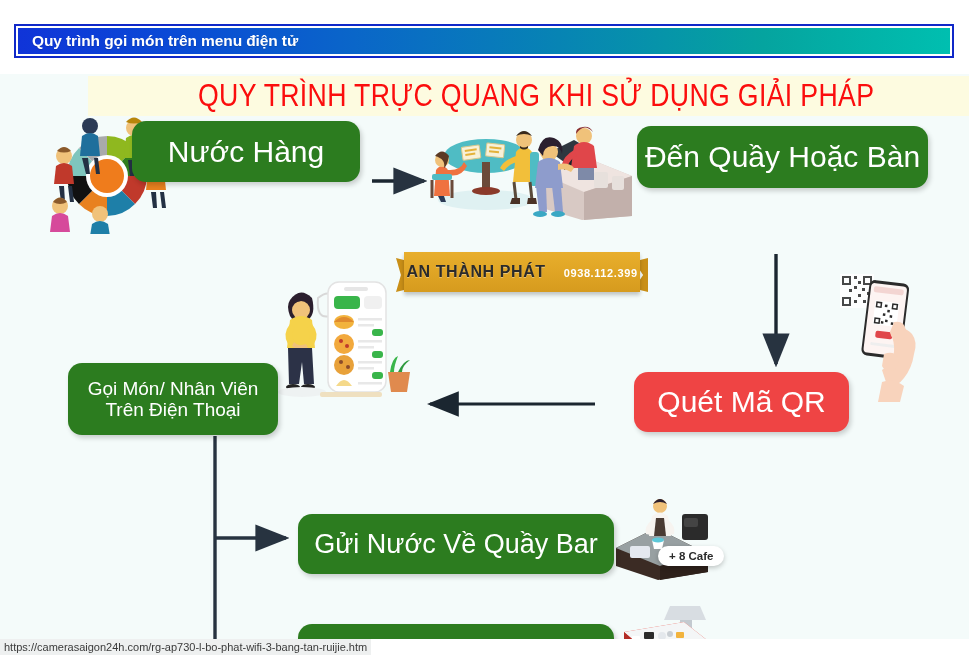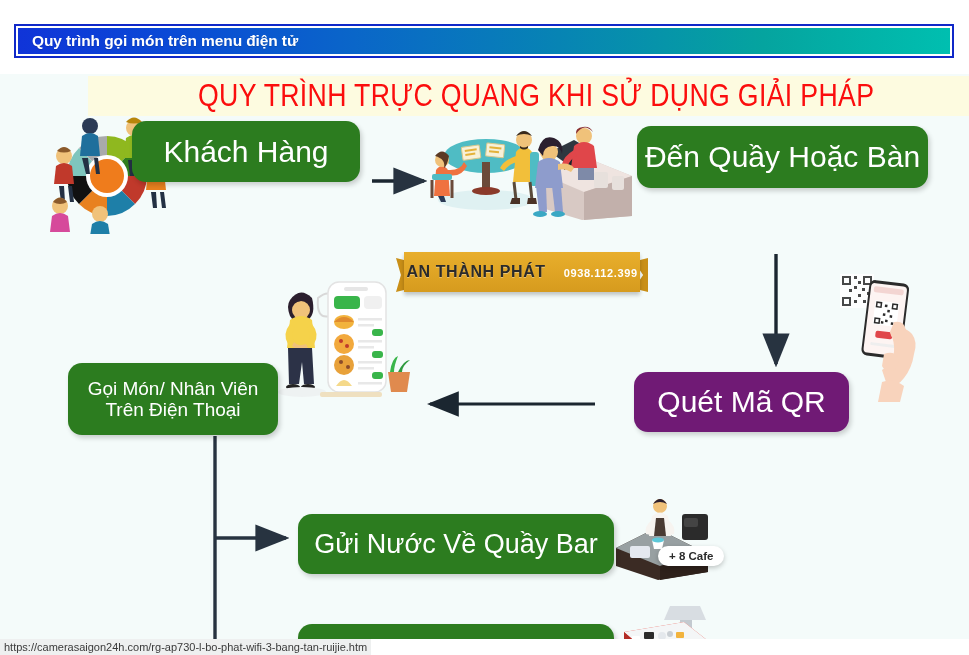--- a/index.html
+++ b/index.html
@@ -468,28 +468,28 @@
       <rect x="36" y="32" width="8" height="6" rx="1" fill="#ffffff"></rect>
 
       <path d="M88,44 L104,40 L110,48 L94,54 Z" fill="#dfe6ec"></path>
       <path d="M94,54 L110,48 L110,60 L94,66 Z" fill="#b9c4cc"></path>
 
       <rect x="16" y="34" width="8" height="32" fill="#e9443a"></rect>
       <rect x="14" y="30" width="12" height="6" fill="#f7f9fa"></rect>
     </svg>
 
     <div class="gbox t1" id="box-khachhang" style="background: rgb(44, 124, 31);">
-      <span>Khách Hàng</span>
+      <span>Nước Hàng</span>
     </div>
 
     <div class="gbox t1" id="box-denquay" style="background: rgb(44, 124, 31);">
       <span>Đến Quầy Hoặc Bàn</span>
     </div>
 
-    <div class="gbox t1" id="box-quetma" style="background: #701a75;">
+    <div class="gbox t1" id="box-quetma" style="background: #ef4444;">
       <span>Quét Mã QR</span>
     </div>
 
     <div class="gbox t2" id="box-goimon" style="background: rgb(44, 124, 31);">
       <div>
         <span>Gọi Món/ Nhân Viên</span>
         <span>Trên Điện Thoại</span>
       </div>
     </div>
 

